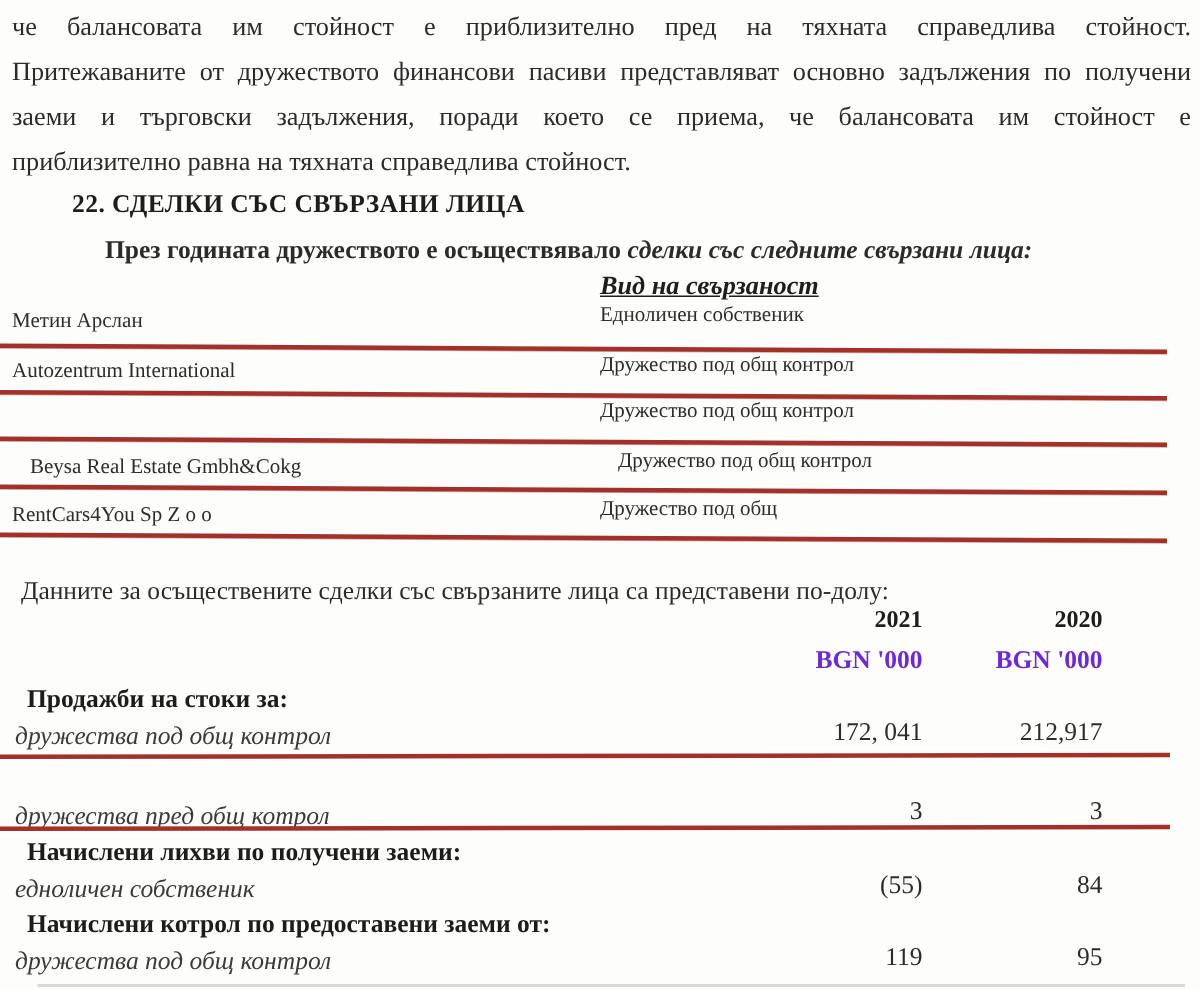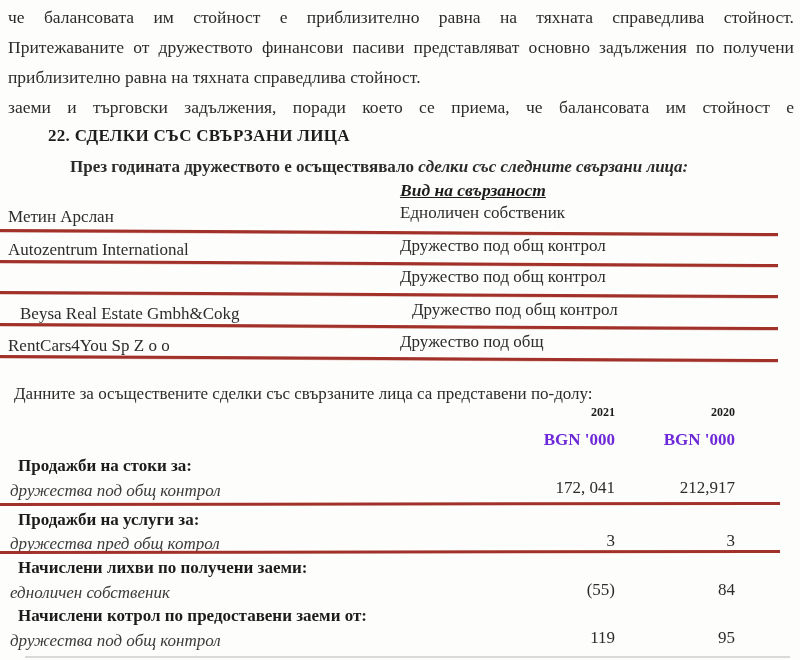--- a/index.html
+++ b/index.html
@@ -17,52 +17,52 @@
   .intro .line { line-height:30px; height:30px; text-align:justify; text-align-last:justify; white-space:normal; color:#2b2b2b; }
   .intro .line.last { text-align:left; text-align-last:left; }
 
   
   .sec-heading { position:absolute; left:48px; top:126px; font-weight:bold; font-size:17px; color:#1d1d1d; letter-spacing:0.3px; }
   .lead { position:absolute; left:70px; top:157px; font-size:17px; color:#2b2b2b;font-weight:bold; }
   .lead .it { font-style:italic; }
 
   
   .rel-header { position:absolute; left:400px; top:180px; font-weight:bold; font-style:italic; font-size:17.5px; color:#1d1d1d;text-decoration:underline; }
-  .rp-row { position:absolute; left:0; width:800px; height:26px; font-size:17px; }
+  .rp-row { position:absolute; left:0; width:800px; height:26px; font-size:14px; }
   .rp-name { position:absolute; left:8px; top:4px; color:#2c2c2c; }
   .rp-rel  { position:absolute; left:400px; top:0; color:#2c2c2c; }
 
   
   .redline { position:absolute; background:#a23229; height:2.5px; transform-origin:left center; }
   .redline.t1 { left:0; width:778px; transform:rotate(0.3deg); box-shadow:0 0.5px 0 rgba(162,50,41,0.4); }
   .redline.fin { left:0; width:780px; height:3px; transform:rotate(-0.08deg); }
 
   
   .tx-intro { position:absolute; left:14px; top:384px; font-size:17px; color:#2b2b2b; }
   .colbox1 { position:absolute; left:460px; width:155px; text-align:right; }
   .colbox2 { position:absolute; left:630px; width:105px; text-align:right; }
-  .yr { top:405px; font-weight:bold; font-size:12px; color:#1d1d1d; }
+  .yr { top:405px; font-weight:bold; font-size:16px; color:#1d1d1d; }
   .un { top:430px; font-weight:bold; font-size:17px; color:#6d28d9; }
 
   .fin-label { position:absolute; left:18px; font-weight:bold; font-size:17px; color:#1c1c1c; }
   .fin-party { position:absolute; left:10px; font-style:italic; font-size:17px; color:#3a3a3a; }
   .fin-val { font-size:17px; color:#2c2c2c; }
 
   .bottom-edge { position:absolute; left:25px; top:656px; width:765px; height:2px; background:#d9d9d8; }
 </style>
 </head>
 <body>
 
 <div class="page">
 
   <div class="intro">
-    <div class="line">че балансовата им стойност е приблизително равна на тяхната справедлива стойност.</div>
+    <div class="line">че балансовата им стойност е приблизително пред на тяхната справедлива стойност.</div>
     <div class="line">Притежаваните от дружеството финансови пасиви представляват основно задължения по получени</div>
+    <div class="line">заеми и търговски задължения, поради което се приема, че балансовата им стойност е</div>
     <div class="line last">приблизително равна на тяхната справедлива стойност.</div>
-    <div class="line">заеми и търговски задължения, поради което се приема, че балансовата им стойност е</div>
   </div>
 
   <div class="sec-heading">22. СДЕЛКИ СЪС СВЪРЗАНИ ЛИЦА</div>
 
   <div class="lead">
     <span>През годината дружеството е осъществявало </span><span class="it">сделки със следните свързани лица:</span>
   </div>
 
   <div class="rel-header">Вид на свързаност</div>
 
@@ -101,21 +101,20 @@
   <div class="colbox2 yr">2020</div>
   <div class="colbox1 un">BGN '000</div>
   <div class="colbox2 un">BGN '000</div>
 
   <div class="fin-label" style="top:456px;">Продажби на стоки за:</div>
   <div class="fin-party" style="top:481px;">дружества под общ контрол</div>
   <div class="colbox1 fin-val" style="top:478px;">172, 041</div>
   <div class="colbox2 fin-val" style="top:478px;">212,917</div>
   <div class="redline fin" style="top:503px;"></div>
 
-  <div class="fin-label" style="top:510px;">Продажби на услуги за:</div>
   <div class="fin-party" style="top:534px;">дружества пред общ котрол</div>
   <div class="colbox1 fin-val" style="top:531px;">3</div>
   <div class="colbox2 fin-val" style="top:531px;">3</div>
   <div class="redline fin" style="top:551px;"></div>
 
   <div class="fin-label" style="top:558px;">Начислени лихви по получени заеми:</div>
   <div class="fin-party" style="top:583px;">едноличен собственик</div>
   <div class="colbox1 fin-val" style="top:580px;">(55)</div>
   <div class="colbox2 fin-val" style="top:580px;">84</div>
 

